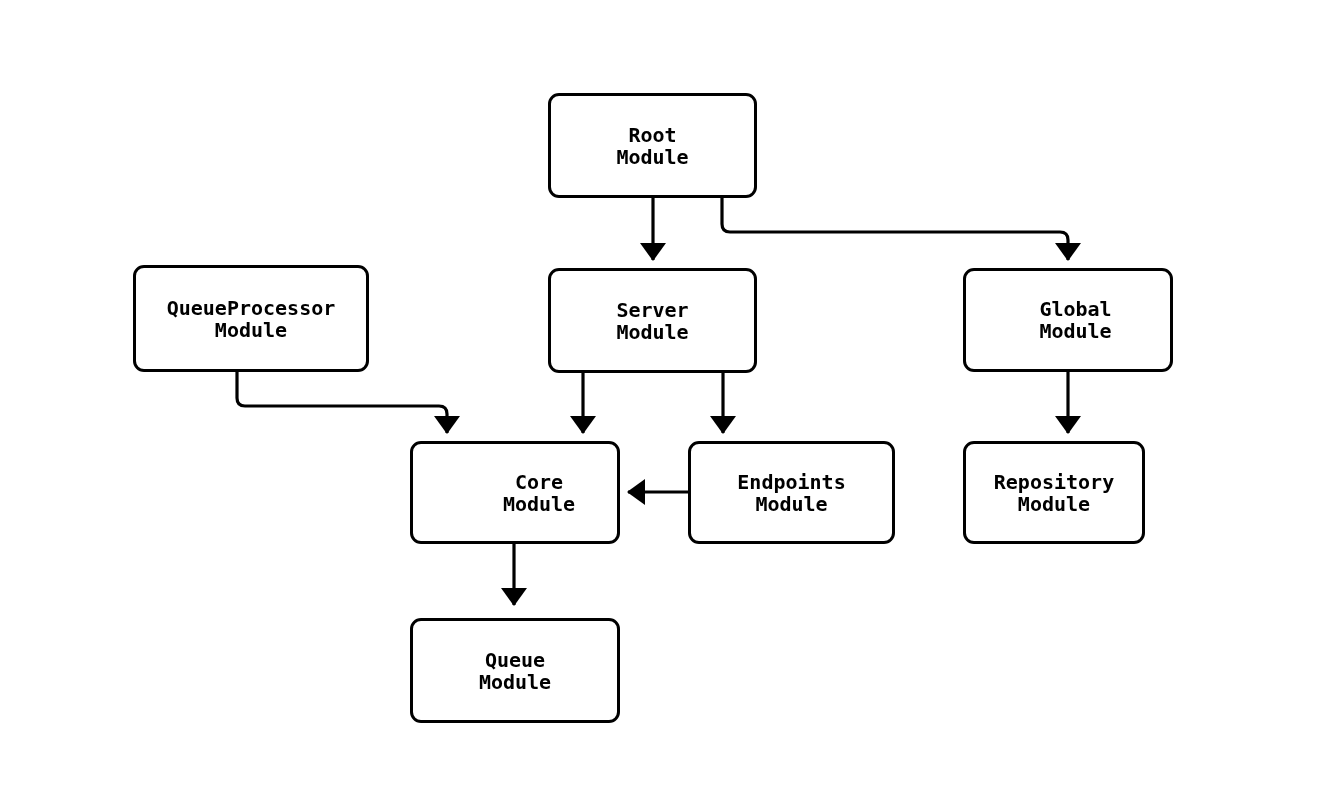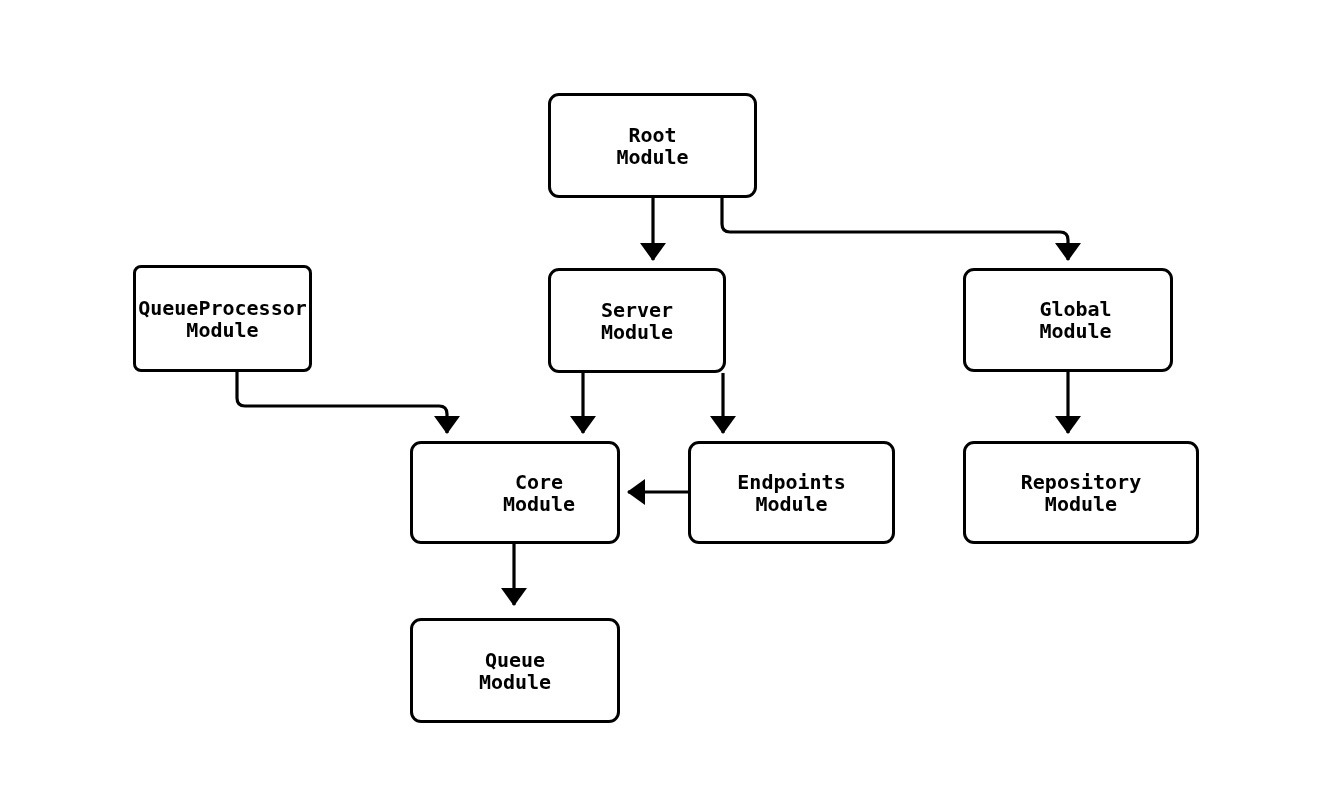--- a/index.html
+++ b/index.html
@@ -37,26 +37,26 @@
     align-items: center;
     justify-content: center;
     text-align: center;
     font-size: 20px;
     font-weight: 700;
     line-height: 22px;
     color: #000000;
     white-space: pre-line;
   }
   .node-root          { left: 548px; top:  93px; width: 209px; height: 105px; }
-  .node-queueprocessor{ left: 133px; top: 265px; width: 179px; height: 107px; border-radius: 8px; }
-  .node-server        { left: 548px; top: 268px; width: 178px; height: 105px; }
+  .node-queueprocessor{ left: 133px; top: 265px; width: 236px; height: 107px; }
+  .node-server        { left: 548px; top: 268px; width: 209px; height: 105px; }
   .node-global        { left: 963px; top: 268px; width: 210px; height: 104px; padding-left: 15px; }
   .node-core          { left: 410px; top: 441px; width: 210px; height: 103px; padding-left: 48px; }
   .node-endpoints     { left: 688px; top: 441px; width: 207px; height: 103px; }
-  .node-repository    { left: 963px; top: 441px; width: 236px; height: 103px; }
+  .node-repository    { left: 963px; top: 441px; width: 182px; height: 103px; }
   .node-queue         { left: 410px; top: 618px; width: 210px; height: 105px; }
 </style>
 </head>
 <body>
 
 <div class="canvas">
 
   <svg class="edges" viewBox="0 0 1337 809" xmlns="http://www.w3.org/2000/svg" aria-hidden="true">
     <defs>
       <marker id="arrowhead" viewBox="0 0 9 13" refX="8.5" refY="6.5" markerWidth="18" markerHeight="26" markerUnits="userSpaceOnUse" orient="auto">

